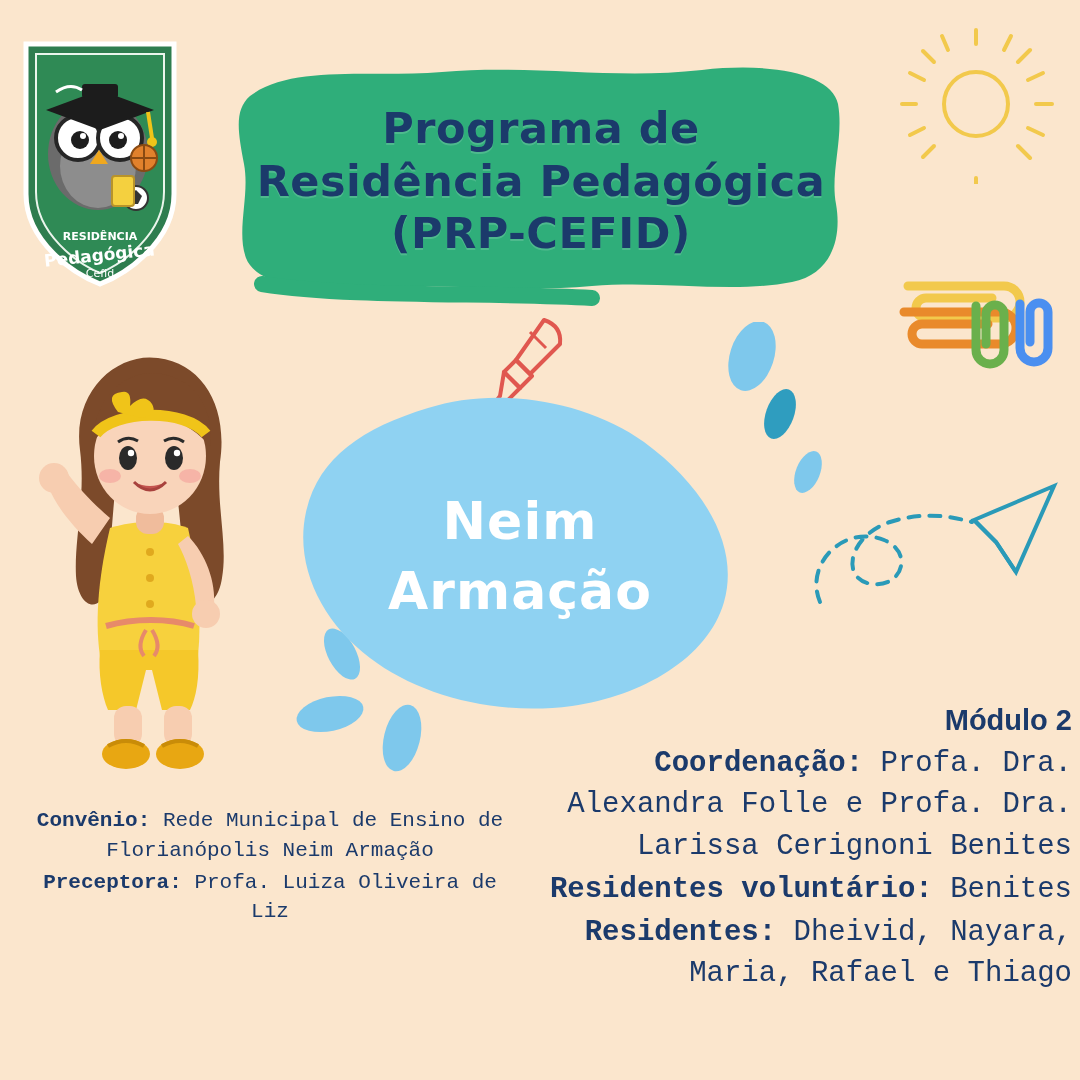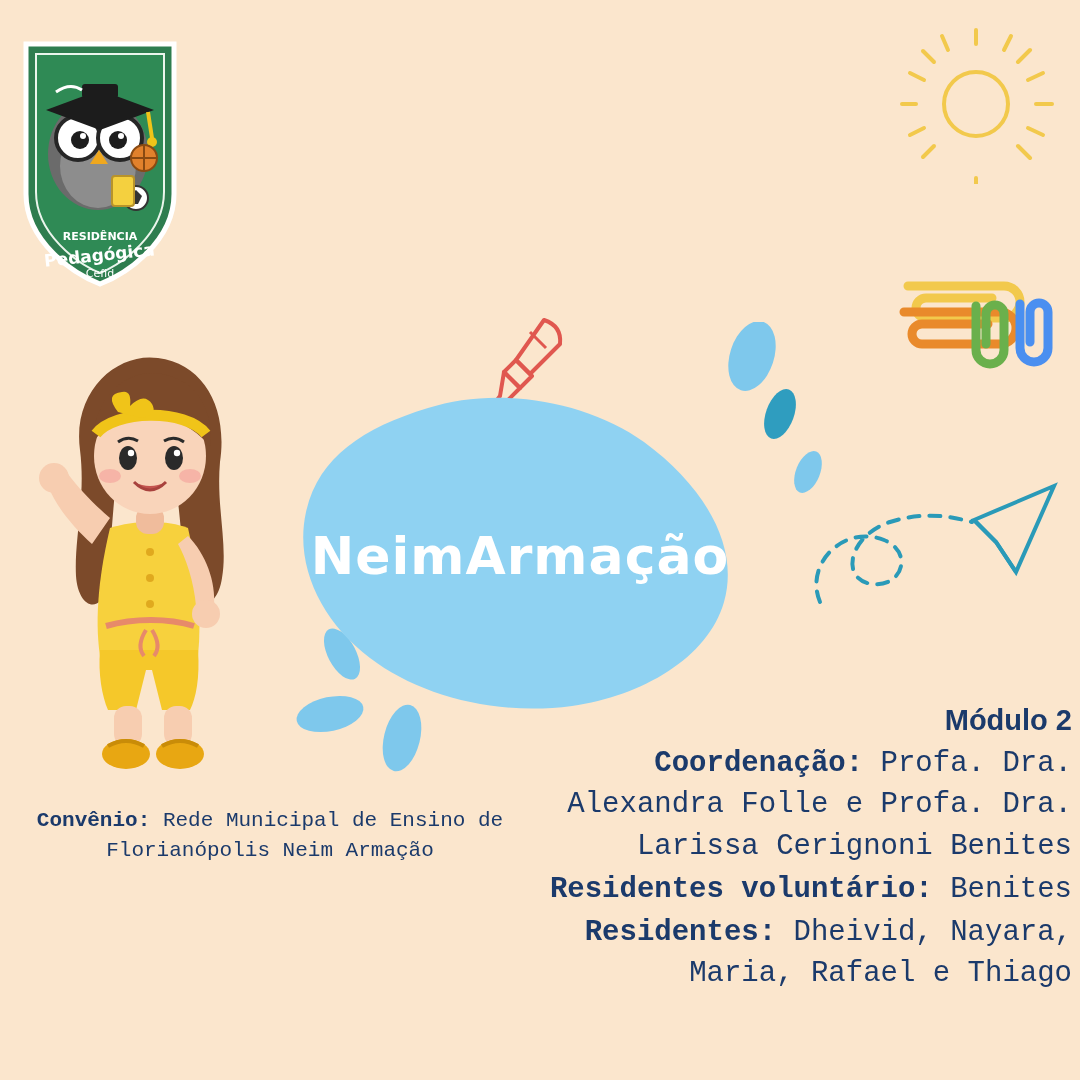--- a/index.html
+++ b/index.html
@@ -70,20 +70,21 @@
     position: absolute;
     left: 300px;
     top: 396px;
     width: 440px;
     height: 320px;
   }
   .blob-text {
     position: absolute;
     inset: 0;
     display: flex;
+    flex-direction: column;
     align-items: center;
     justify-content: center;
     color: #ffffff;
     font-family: "DejaVu Sans", sans-serif;
     font-weight: bold;
     font-size: 52px;
     line-height: 1.35;
     text-align: center;
     letter-spacing: 1px;
   }
@@ -168,20 +169,34 @@
       <path d="M120 164 l6 6 -4 8 -7 0 -3 -8 z" fill="#333"></path>
       <rect x="96" y="150" width="22" height="30" rx="3" fill="#f4d03f" stroke="#b8932a" stroke-width="2"></rect>
       <path d="M40 66 q14 -10 26 -2" stroke="#ffffff" stroke-width="3" fill="none"></path>
 
       <text x="84" y="214" font-family="DejaVu Sans, sans-serif" font-size="11" font-weight="bold" fill="#ffffff" text-anchor="middle">RESIDÊNCIA</text>
       <text x="84" y="235" font-family="DejaVu Sans, sans-serif" font-size="17" font-weight="bold" fill="#ffffff" text-anchor="middle" transform="rotate(-6 84 235)">Pedagógica</text>
       <text x="84" y="251" font-family="DejaVu Sans, sans-serif" font-size="11" fill="#ffffff" text-anchor="middle">Cefid</text>
     </svg>
   </div>
 
+  <div class="title-block">
+    <svg class="title-brush" viewBox="0 0 618 258" width="618" height="258" xmlns="http://www.w3.org/2000/svg">
+      <path d="M18,44 C60,12 140,26 210,20 C300,12 380,28 470,18 C540,10 600,22 606,52
+               C612,86 598,120 604,152 C610,186 600,222 560,230 C500,242 430,228 360,234
+               C280,241 200,230 130,236 C74,241 24,232 14,206 C4,178 18,144 12,112
+               C6,80 2,58 18,44 Z" fill="#2fae7a"></path>
+      <path d="M30,232 C120,246 260,240 360,246" stroke="#2fae7a" stroke-width="16" fill="none" stroke-linecap="round"></path>
+    </svg>
+    <div class="title-text">
+      <span class="line">Programa de</span>
+      <span class="line">Residência Pedagógica</span>
+      <span class="line">(PRP-CEFID)</span>
+    </div>
+  </div>
 
   <svg class="sun" viewBox="0 0 160 160" xmlns="http://www.w3.org/2000/svg">
     <circle cx="78" cy="80" r="32" fill="none" stroke="#f2c94c" stroke-width="4"></circle>
     <g stroke="#f2c94c" stroke-width="4" stroke-linecap="round">
       <path d="M78 20 v-14"></path>
       <path d="M78 154 v12"></path>
       <path d="M18 80 h-14"></path>
       <path d="M138 80 h16"></path>
       <path d="M36 38 l-11 -11"></path>
       <path d="M120 38 l12 -12"></path>
@@ -301,20 +316,23 @@
     <ellipse cx="168" cy="146" rx="11" ry="7" fill="#f4a9a0" opacity="0.75"></ellipse>
 
     <path d="M112 152 q16 16 32 0 q-16 8 -32 0 z" fill="#c4544f"></path>
     <path d="M112 152 q16 16 32 0" stroke="#a8423d" stroke-width="3" fill="none"></path>
   </svg>
 
   <div class="col-left">
     <p class="para">
       <span class="lbl">Convênio:</span><span> Rede Municipal de Ensino de Florianópolis Neim Armação</span>
     </p>
+    <p class="para">
+      <span class="lbl">Preceptora:</span><span> Profa. Luiza Oliveira de Liz</span>
+    </p>
   </div>
 
   <div class="col-right">
     <span class="module">Módulo 2</span>
     <p class="para">
       <span class="lbl">Coordenação:</span><span> Profa. Dra. Alexandra Folle e Profa. Dra. Larissa Cerignoni Benites</span>
     </p>
     <p class="para">
       <span class="lbl">Residentes voluntário:</span><span> Benites</span>
     </p>

